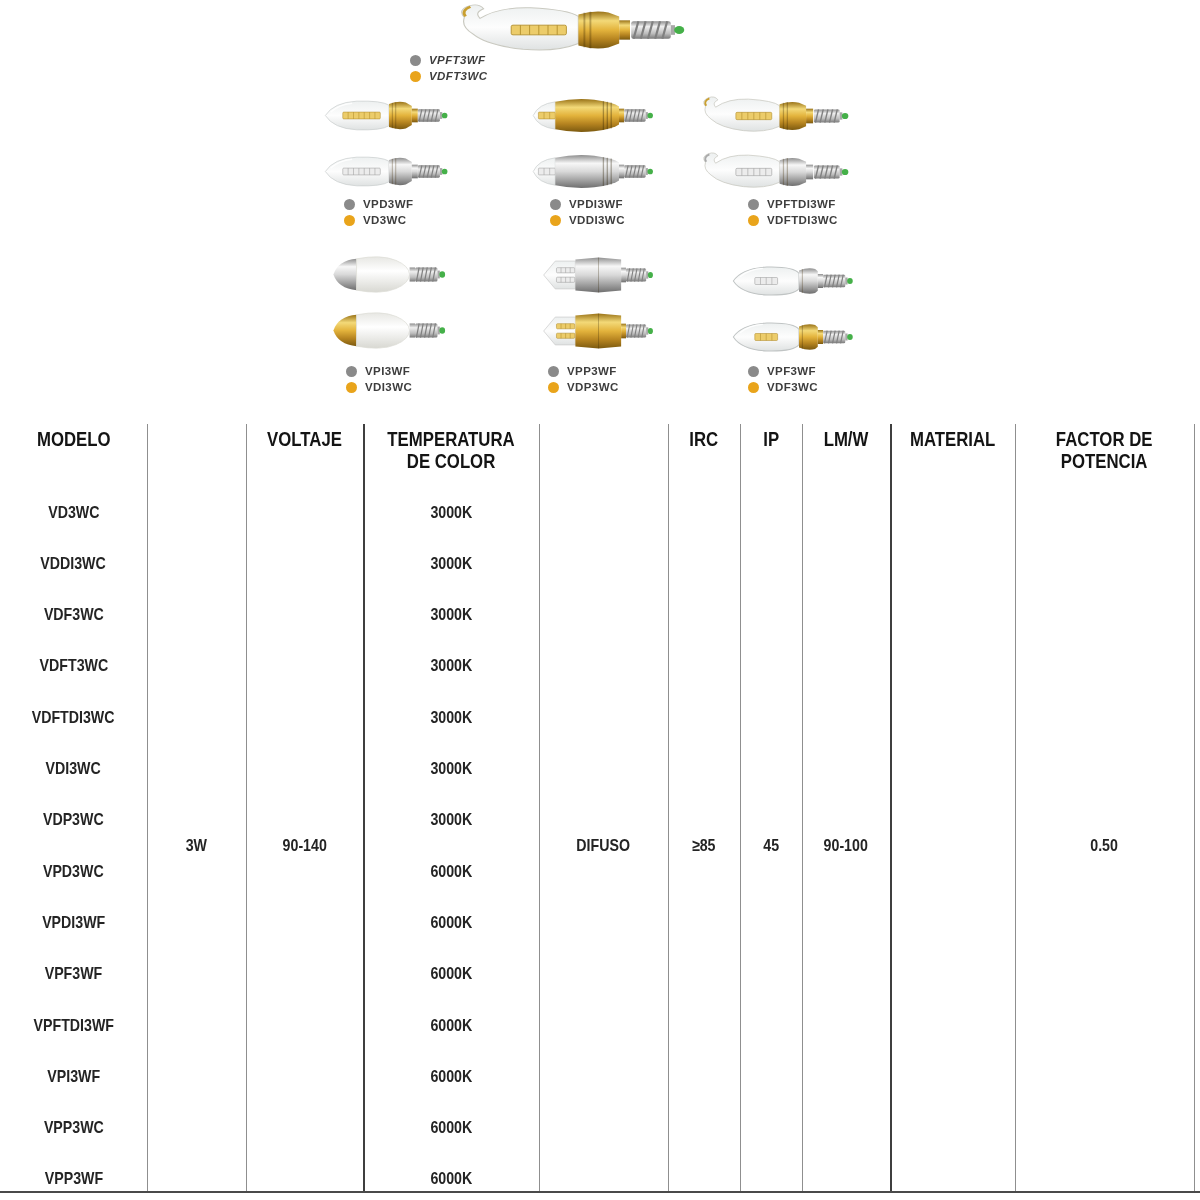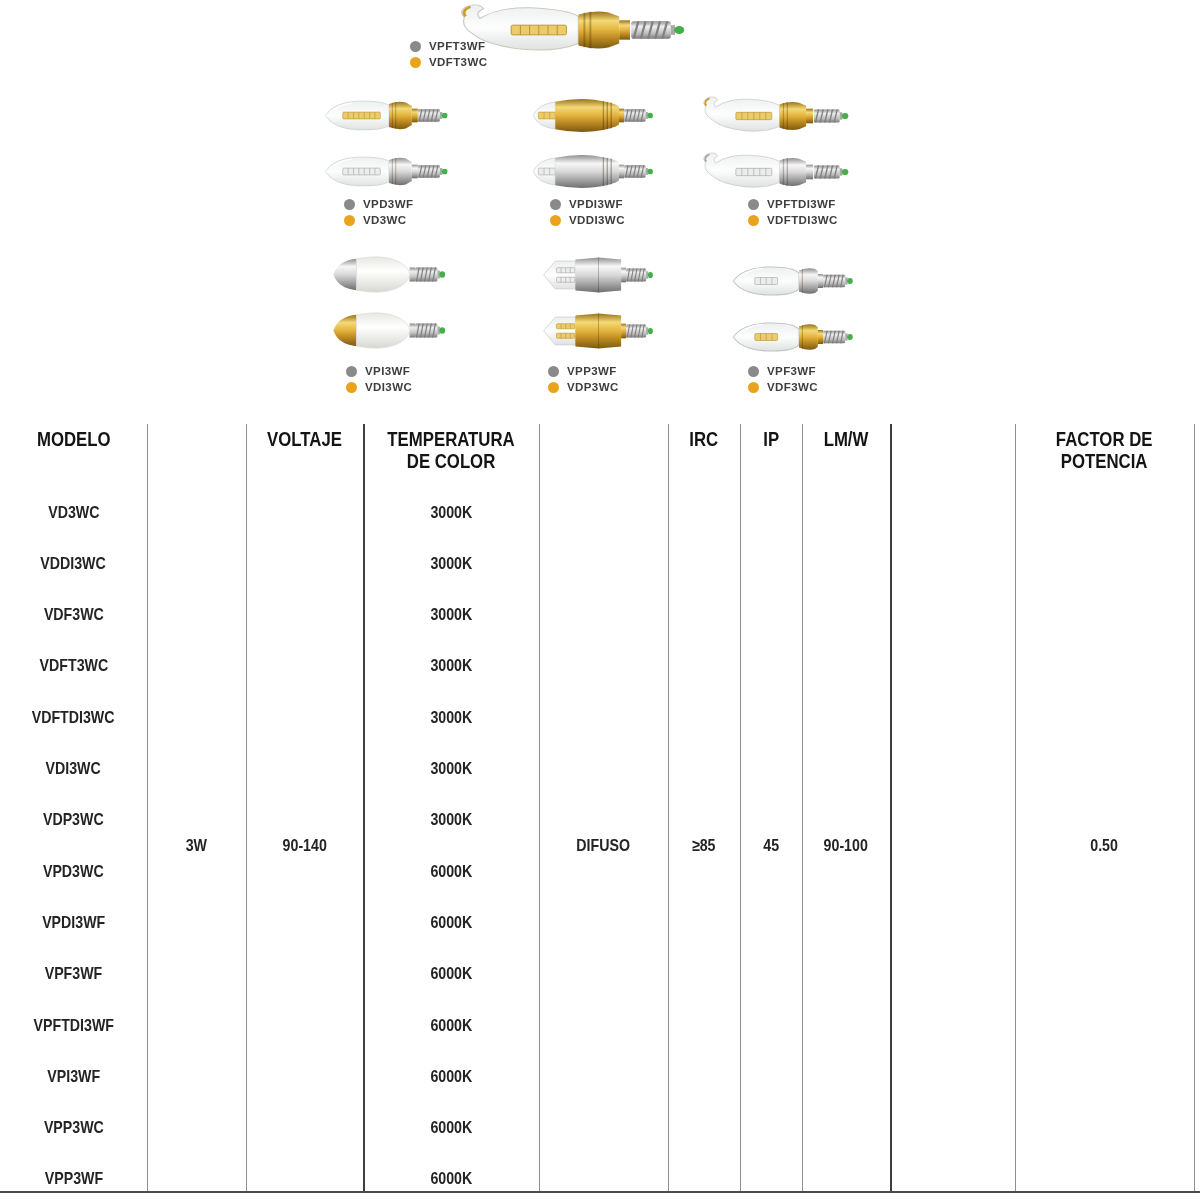--- a/index.html
+++ b/index.html
@@ -319,21 +319,21 @@
   <rect x="134" y="20" width="8" height="20" fill="url(#gGold)"></rect>
           <rect x="142" y="21" width="33" height="18" rx="2" fill="url(#gZinc)"></rect>
           <line x1="148" y1="21" x2="144" y2="39" stroke="#808080" stroke-width="1.8"></line>
           <line x1="154" y1="21" x2="150" y2="39" stroke="#808080" stroke-width="1.8"></line>
           <line x1="160" y1="21" x2="156" y2="39" stroke="#808080" stroke-width="1.8"></line>
           <line x1="166" y1="21" x2="162" y2="39" stroke="#808080" stroke-width="1.8"></line>
           <line x1="172" y1="21" x2="168" y2="39" stroke="#808080" stroke-width="1.8"></line>
           <rect x="175" y="25" width="3.5" height="10" fill="#a8a8a8"></rect>
           <circle cx="182" cy="30" r="4.2" fill="var(--green)"></circle>
         </svg></div>
-      <div class="lgroup" style="left: 410px; top: 38px;">
+      <div class="lgroup" style="left: 410px; top: 52px; font-style: italic;">
         <div class="lline">
           <span class="dot gray"></span>
           <span class="code">VPFT3WF</span>
         </div>
         <div class="lline">
           <span class="dot yellow"></span>
           <span class="code">VDFT3WC</span>
         </div>
       </div>
       <div class="lgroup" style="left: 344px; top: 196px;">
@@ -411,20 +411,23 @@
         <span class="cond">VOLTAJE</span>
       </div>
     <div class="hcell" style="left:668px;width:72px">
         <span class="cond">IRC</span>
       </div>
     <div class="hcell" style="left:740px;width:62px">
         <span class="cond">IP</span>
       </div>
     <div class="hcell" style="left:802px;width:88px">
         <span class="cond">LM/W</span>
+      </div>
+    <div class="hcell" style="left:890px;width:125px">
+        <span class="cond">MATERIAL</span>
       </div>
     <div class="hcell" style="left:1015px;width:179px">
         <span class="cond">FACTOR DE
 POTENCIA</span>
       </div>
 
     <div id="lines">
         <div class="vline" style="left: 147px; width: 1px;"></div>
         <div class="vline" style="left: 246px; width: 1px;"></div>
         <div class="vline strong" style="left: 363px; width: 2px;"></div>

